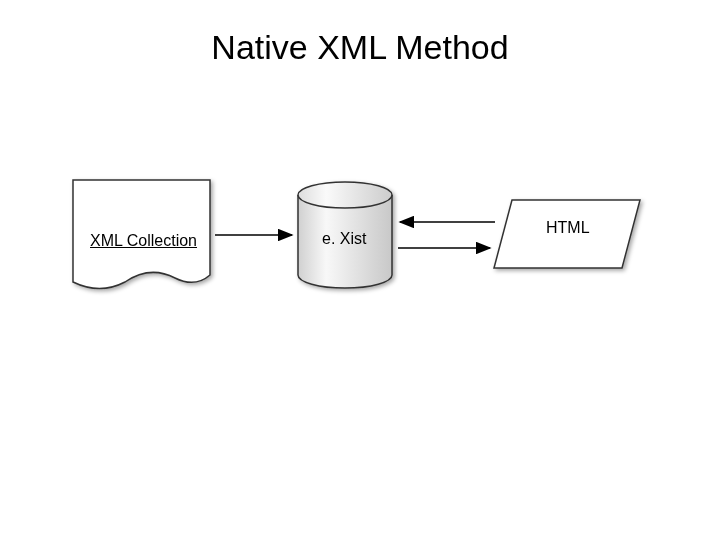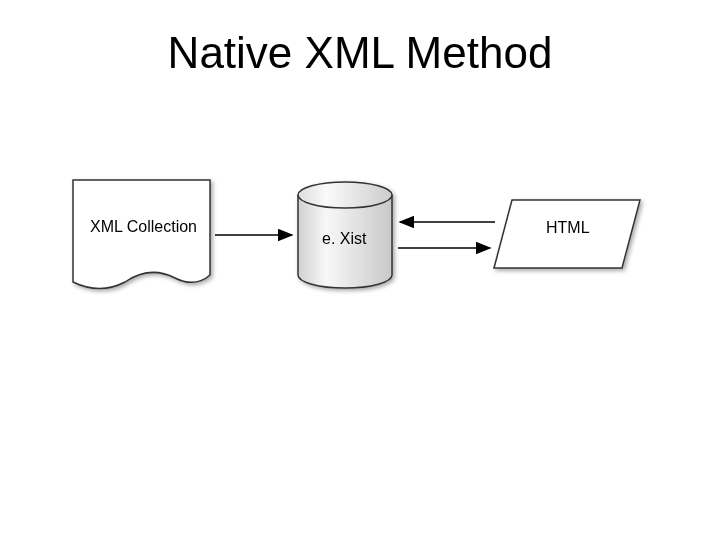--- a/index.html
+++ b/index.html
@@ -6,21 +6,21 @@
       margin: 0;
       padding: 0;
       width: 720px;
       height: 540px;
       font-family: Arial, Helvetica, sans-serif;
       background: #fff;
       position: relative;
     }
     .title {
       text-align: center;
-      font-size: 44px;
+      font-size: 34px;
       padding-top: 28px;
       color: #000;
     }
     .canvas {
       position: absolute;
       top: 0;
       left: 0;
     }
     .label {
       position: absolute;
@@ -80,15 +80,15 @@
              Z" fill="#fff" stroke="#333" stroke-width="1.5"></path>
   </g>
 
   <line x1="215" y1="235" x2="292" y2="235" stroke="#000" stroke-width="1.6" marker-end="url(#arrowhead)"></line>
 
   <line x1="495" y1="222" x2="400" y2="222" stroke="#000" stroke-width="1.6" marker-end="url(#arrowhead)"></line>
 
   <line x1="398" y1="248" x2="490" y2="248" stroke="#000" stroke-width="1.6" marker-end="url(#arrowhead)"></line>
 </svg>
 
-<div class="label" style="left:90px; top:218px;">XML Collection</div>
+<div class="label" style="left:90px; top:232px;text-decoration:underline;">XML Collection</div>
 <div class="label" style="left:322px; top:230px;text-align:right;">e. Xist</div>
 <div class="label" style="left:546px; top:219px;">HTML</div>
 
 </body></html>

